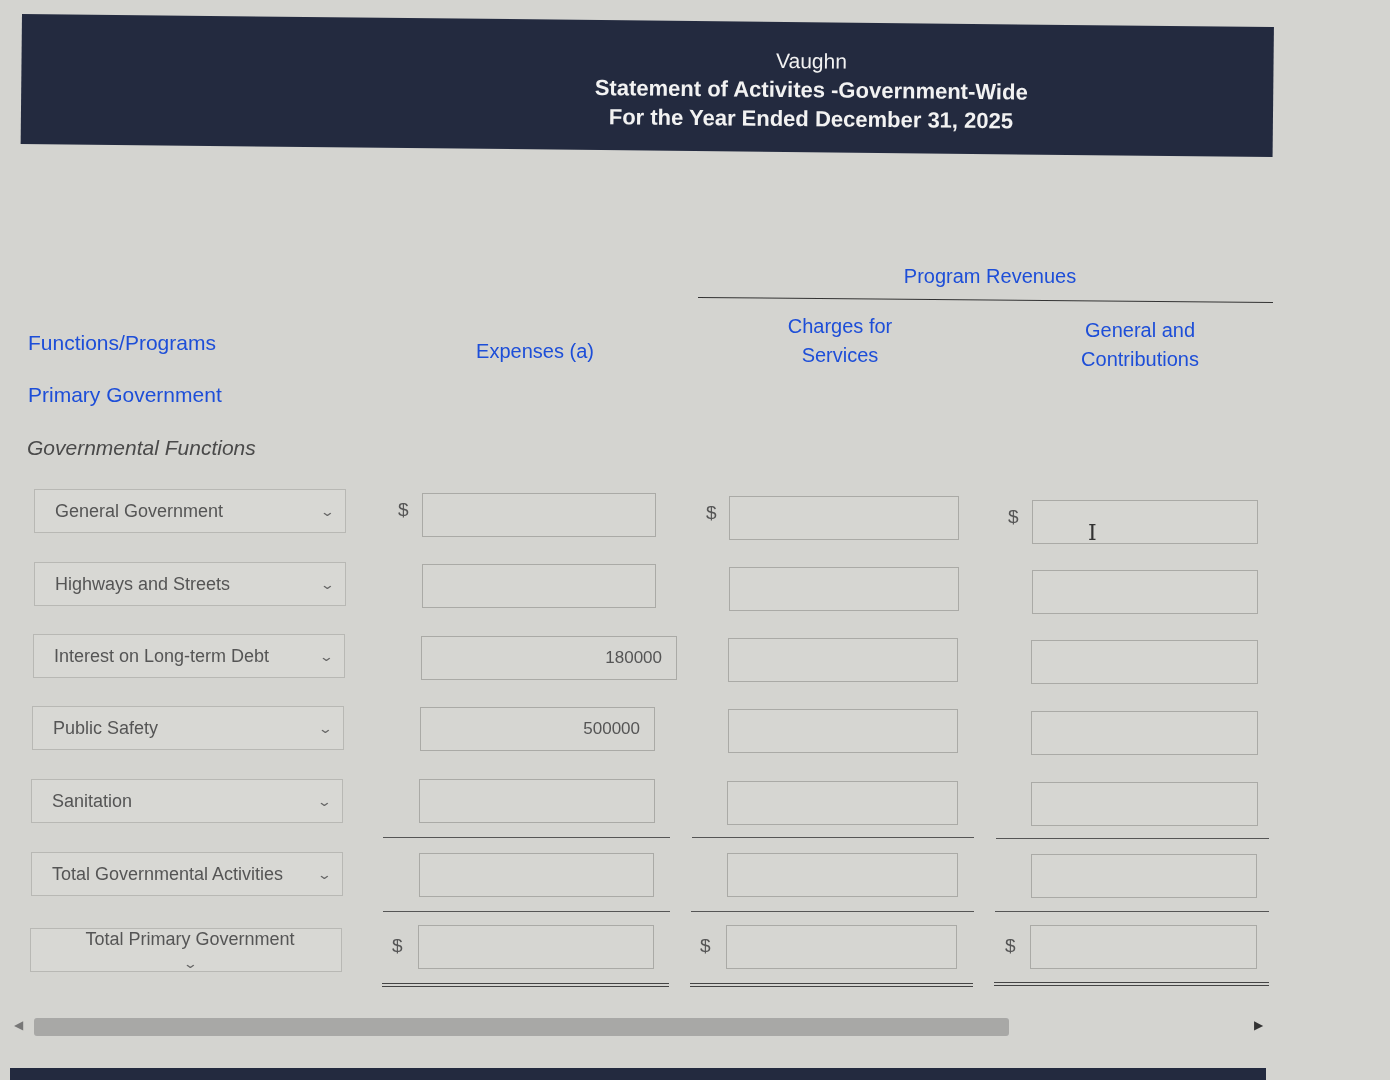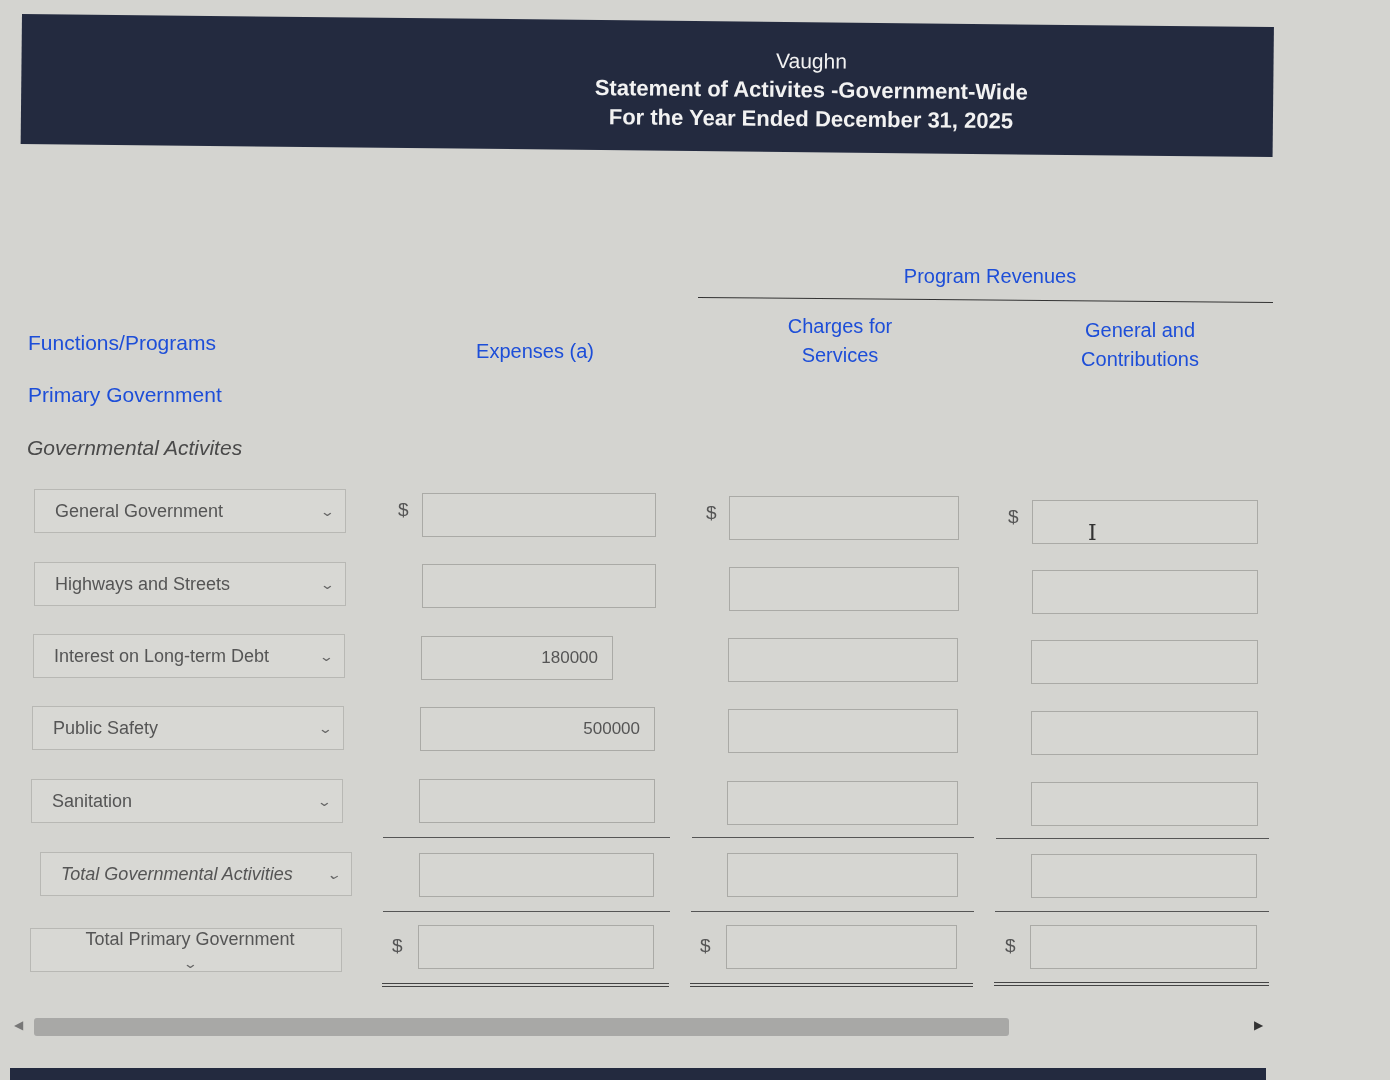--- a/index.html
+++ b/index.html
@@ -76,21 +76,21 @@
 <div class="col-head" style="left:760px; top:312px; width:160px;">
   <div>Charges for</div>
   <div>Services</div>
 </div>
 <div class="col-head" style="left:1060px; top:316px; width:160px;">
   <div>General and</div>
   <div>Contributions</div>
 </div>
 
 <div class="row-label" style="left:28px; top:383px;">Primary Government</div>
-<div class="row-label italic" style="left:27px; top:436px;">Governmental Activites</div>
+<div class="row-label italic" style="left:27px; top:436px;">Governmental Functions</div>
 
 <div class="select" style="left:34px; top:489px;gap:44px;">
   <span>General Government</span>
   <span class="chev">⌄</span>
 </div>
 <div class="dollar" style="left:398px; top:499px;">$</div>
 <div class="input" style="left:422px; top:493px; width:234px;"></div>
 <div class="dollar" style="left:706px; top:502px;">$</div>
 <div class="input" style="left:729px; top:496px; width:230px;"></div>
 <div class="dollar" style="left:1008px; top:506px;">$</div>
@@ -102,21 +102,21 @@
   <span class="chev">⌄</span>
 </div>
 <div class="input" style="left:422px; top:564px; width:234px;"></div>
 <div class="input" style="left:729px; top:567px; width:230px;"></div>
 <div class="input" style="left:1032px; top:570px; width:226px;"></div>
 
 <div class="select" style="left:33px; top:634px;">
   <span>Interest on Long-term Debt</span>
   <span class="chev">⌄</span>
 </div>
-<div class="input" style="left:421px; top:636px; width:192px;">180000</div>
+<div class="input" style="left:421px; top:636px; width:256px;">180000</div>
 <div class="input" style="left:728px; top:638px; width:230px;"></div>
 <div class="input" style="left:1031px; top:640px; width:227px;"></div>
 
 <div class="select" style="left:32px; top:706px;">
   <span>Public Safety</span>
   <span class="chev">⌄</span>
 </div>
 <div class="input" style="left:420px; top:707px; width:235px;">500000</div>
 <div class="input" style="left:728px; top:709px; width:230px;"></div>
 <div class="input" style="left:1031px; top:711px; width:227px;"></div>
@@ -125,21 +125,21 @@
   <span>Sanitation</span>
   <span class="chev">⌄</span>
 </div>
 <div class="input" style="left:419px; top:779px; width:236px;"></div>
 <div class="input" style="left:727px; top:781px; width:231px;"></div>
 <div class="input" style="left:1031px; top:782px; width:227px;"></div>
 <div class="rule" style="left:383px; top:837px; width:287px;"></div>
 <div class="rule" style="left:692px; top:837px; width:282px;"></div>
 <div class="rule" style="left:996px; top:838px; width:273px;"></div>
 
-<div class="select" style="left:40px; top:852px;font-style:italic;">
+<div class="select" style="left:31px; top:852px;">
   <span>Total Governmental Activities</span>
   <span class="chev">⌄</span>
 </div>
 <div class="input" style="left:419px; top:853px; width:235px;"></div>
 <div class="input" style="left:727px; top:853px; width:231px;"></div>
 <div class="input" style="left:1031px; top:854px; width:226px;"></div>
 <div class="rule" style="left:383px; top:911px; width:287px;"></div>
 <div class="rule" style="left:691px; top:911px; width:283px;"></div>
 <div class="rule" style="left:995px; top:911px; width:274px;"></div>
 

